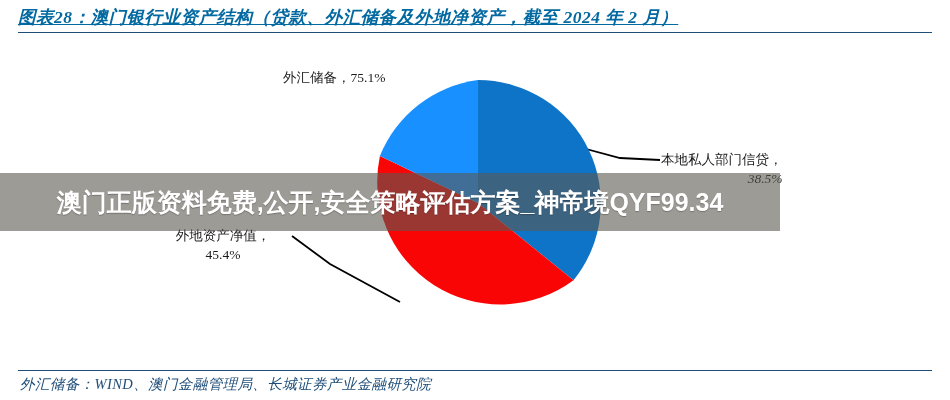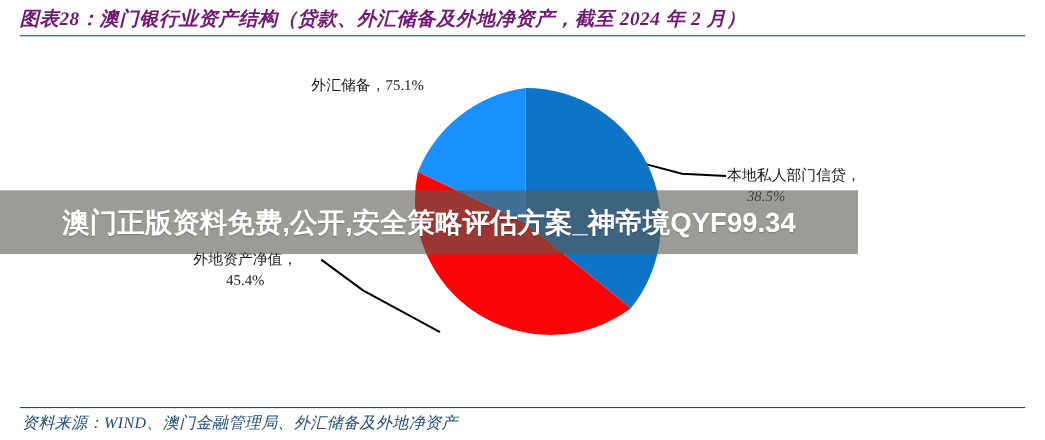--- a/index.html
+++ b/index.html
@@ -26,24 +26,25 @@
     left: 18px;
     top: 4px;
     width: 914px;
     height: 30px;
   }
   .fig-title {
     font-family: "Liberation Serif", "DejaVu Serif", serif;
     font-style: italic;
     font-weight: 700;
     font-size: 17.5px;
-    color: #701a75;
+    color: #0369a1;
     letter-spacing: 0.5px;
     white-space: nowrap;
     line-height: 26px;
+    text-decoration: underline;
   }
   .title-rule {
     position: absolute;
     left: 18px;
     top: 32px;
     width: 914px;
     height: 0;
     border-top: 1.6px solid #1F4E79;
   }
 
@@ -79,21 +80,21 @@
     white-space: nowrap;
   }
   .label-fx {
     left: 283px;
     top: 32px;
     text-align: left;
   }
   .label-credit {
     left: 661px;
     top: 114px;
-    text-align: left;
+    text-align: right;
   }
   .label-extnav {
     left: 148px;
     top: 190px;
     text-align: center;
     width: 150px;
   }
   .label-extnav .ln2 { display: block; }
 
   
@@ -191,15 +192,15 @@
       <span class="ln2">45.4%</span>
     </div>
 
   </div>
 
   <div class="watermark-band">
     <div class="watermark-text">澳门正版资料免费,公开,安全策略评估方案_神帝境QYF99.34</div>
   </div>
 
   <div class="source-rule"></div>
-  <div class="source-text">资料来源：WIND、澳门金融管理局、外汇储备及外地净资产</div>
+  <div class="source-text">外汇储备：WIND、澳门金融管理局、长城证券产业金融研究院</div>
 
 </div>
 
 </body></html>

